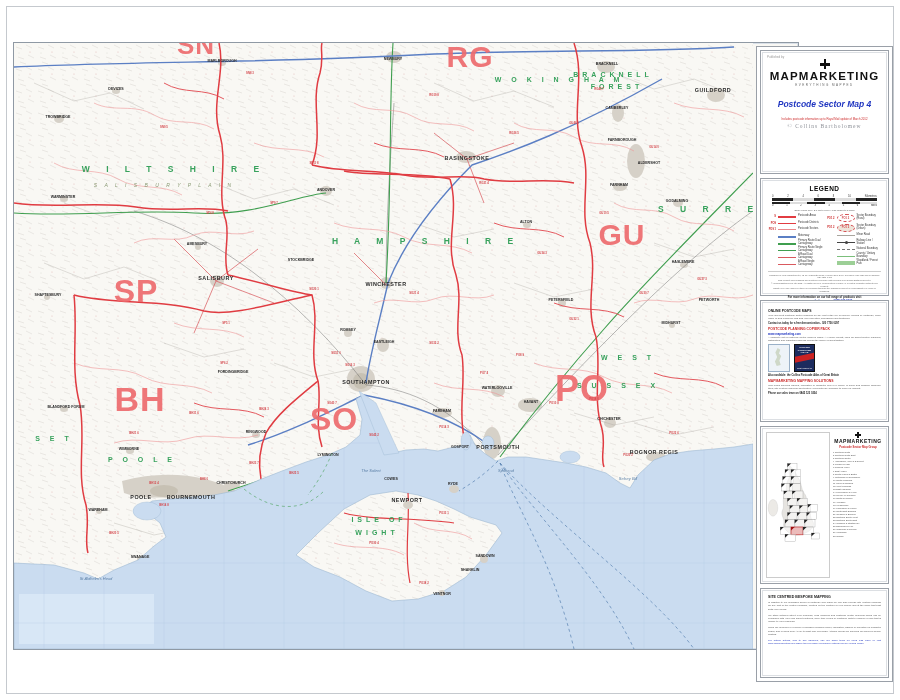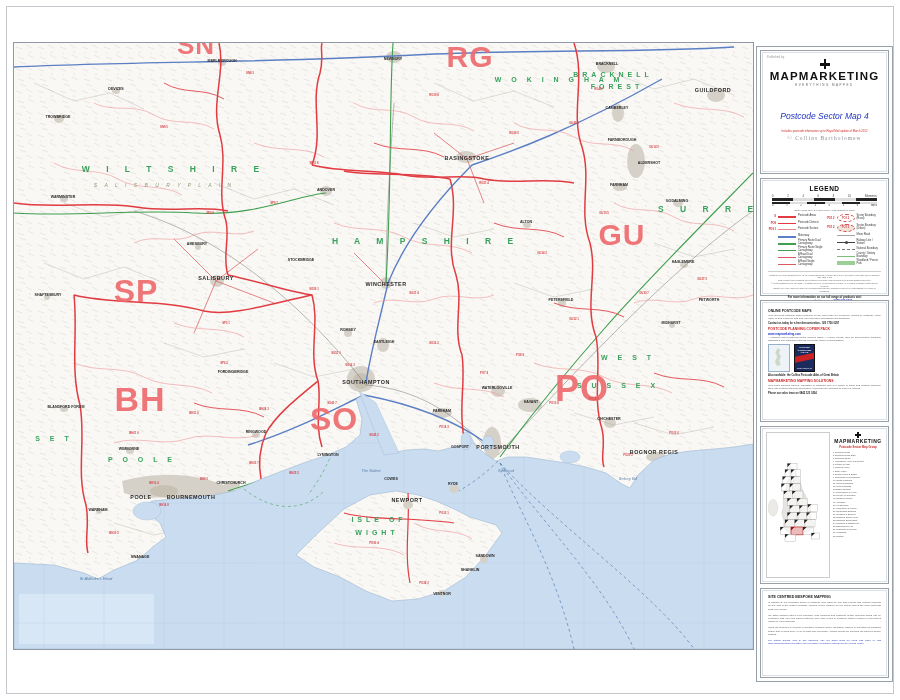--- a/index.html
+++ b/index.html
@@ -1,20 +1,20 @@
 <!DOCTYPE html>
 <html><head>
 <meta charset="utf-8">
 <style>
   html,body{margin:0;padding:0;background:#fff;font-family:"Liberation Sans",sans-serif;}
   #sheet{position:relative;width:900px;height:700px;background:#fff;overflow:hidden;}
   #sheet-border{position:absolute;left:6px;top:6px;width:886px;height:686px;border:1px solid #c5c9ce;}
   
   #map-panel{position:absolute;left:13px;top:42px;width:739px;height:606px;border:1px solid #8f99a4;
-             box-shadow:inset 0 0 0 1px #d9e0e8;background:#f9f8f4;overflow:hidden;}
+             box-shadow:inset 0 0 0 1px #d9e0e8;background:#f9f8f4;overflow:hidden;padding-left:45px;}
   #map-svg{position:absolute;left:0;top:0;}
   #map-labels{position:absolute;left:0;top:0;width:739px;height:606px;pointer-events:none;}
   .lbl{position:absolute;transform:translate(-50%,-50%);white-space:nowrap;line-height:1;}
   .lbl.area{font-weight:700;color:#ee6b6e;opacity:.92;letter-spacing:1px;}
   .lbl.county{color:#2e9e55;font-weight:700;font-size:8.5px;letter-spacing:7px;opacity:.95;}
   .lbl.county.sm{font-size:7px;letter-spacing:4px;}
   .lbl.plain{color:#8a9a74;font-style:italic;font-size:5px;letter-spacing:3px;font-weight:400;}
   .lbl.town{color:#2b2b2b;font-size:3.6px;font-weight:700;}
   .lbl.town.big{font-size:5.4px;letter-spacing:.5px;}
   .lbl.sect{color:#d4494e;font-size:2.8px;font-weight:700;}
@@ -27,21 +27,21 @@
   
   #title-card{height:124px;text-align:center;}
   .pub-note{position:absolute;left:6px;top:4px;font-size:3px;color:#999;}
   .logo-cross{width:10px;height:10px;margin:2px auto 1px;position:relative;}
   .logo-cross::before,.logo-cross::after{content:"";position:absolute;background:#111;}
   .logo-cross::before{left:4px;top:0;width:2.5px;height:10px;}
   .logo-cross::after{left:0;top:4px;width:10px;height:2.5px;}
   .brand{font-size:11.5px;font-weight:700;letter-spacing:1.2px;color:#111;}
   .tagline{font-size:3px;letter-spacing:1.5px;color:#666;margin-top:1px;}
   .map-title{color:#1f35c0;font-style:italic;font-weight:700;font-size:11px;line-height:1.15;margin-top:6px;}
-  .map-subtitle{color:#1f35c0;font-style:italic;font-weight:400;font-size:8.5px;margin-top:24px;}
+  .map-subtitle{color:#1f35c0;font-style:italic;font-weight:700;font-size:8.5px;margin-top:12px;}
   .update-note{color:#cc2a2a;font-size:2.8px;margin-top:8px;}
   .credit{color:#8b8f96;font-size:5.5px;letter-spacing:1px;margin-top:2px;font-family:"Liberation Serif",serif;}
   
   #legend-box{height:118px;}
   .legend-title{text-align:center;font-size:6.5px;font-weight:700;letter-spacing:.5px;}
   .scalebar{margin:3px 4px 2px;}
   .bar{position:relative;height:2.5px;background:#ddd;display:flex;}
   .bar i{flex:1;}
   .bar i:nth-child(odd){background:#222;}
   .ticks{display:flex;justify-content:space-between;font-size:2.6px;color:#333;}

